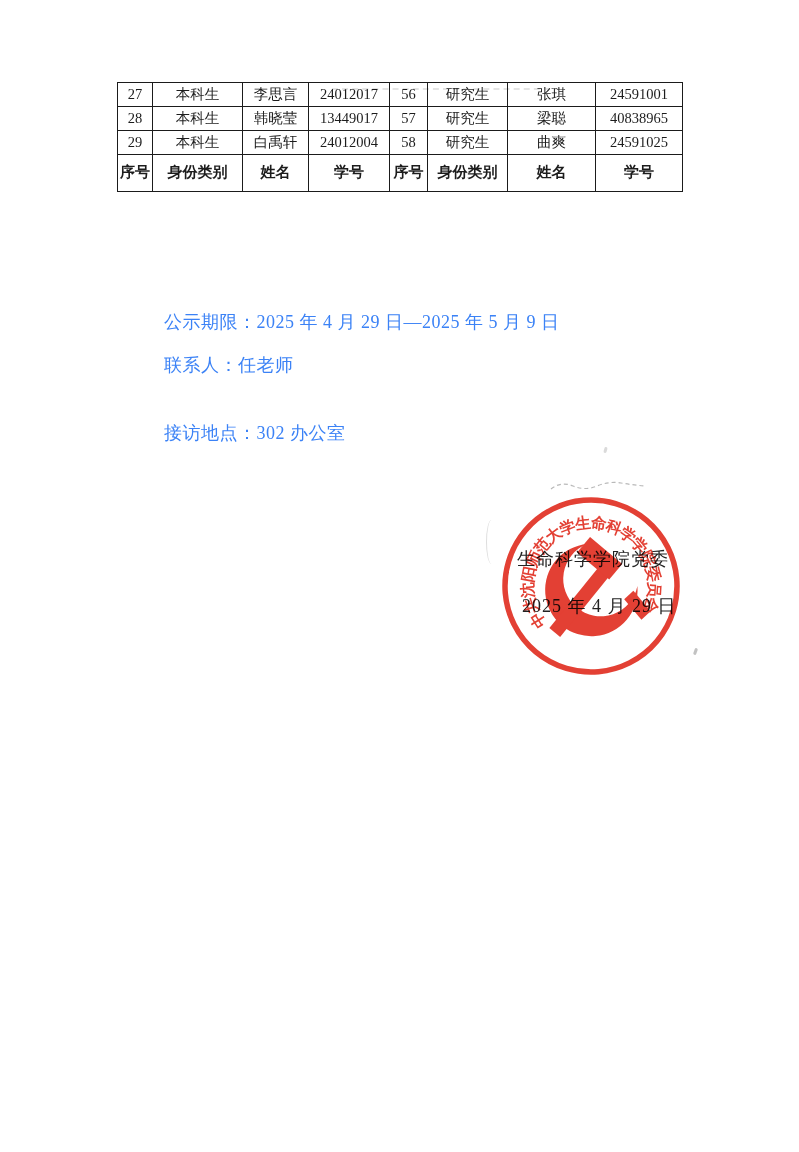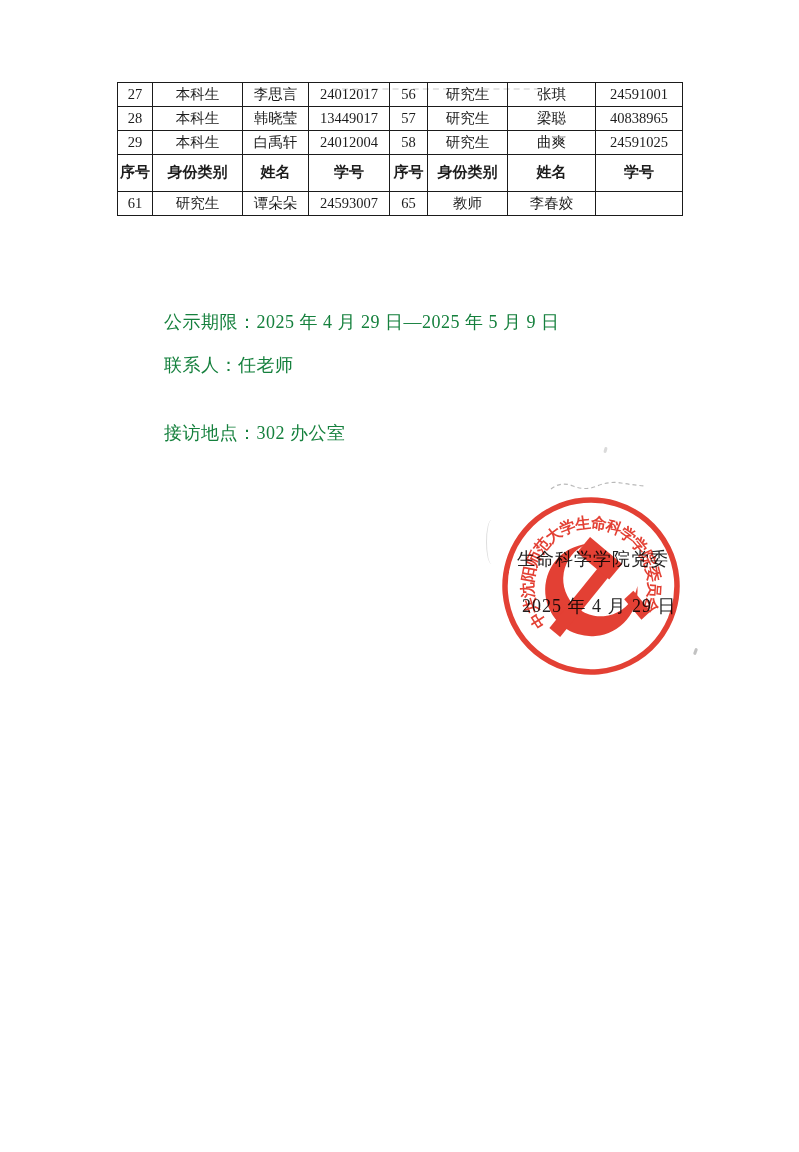--- a/index.html
+++ b/index.html
@@ -15,21 +15,21 @@
     font-size:14.5px;line-height:1.15;
   }
   table.roster td{
     border:1.6px solid #1b1b1b;text-align:center;vertical-align:middle;
     padding:1px 2px;overflow:hidden;white-space:normal;word-break:break-all;
   }
   table.roster tr{height:24px;}
   table.roster tr[data-name="table-header-row"]{height:37px;}
   table.roster td.hdr{font-weight:bold;font-size:15px;}
   
-  .note{position:absolute;left:164px;font-size:18px;letter-spacing:0.5px;color:#15803d;}
+  .note{position:absolute;left:164px;font-size:18px;letter-spacing:0.5px;color:#3b82f6;}
   .note1{top:310px;}
   .note2{top:353px;}
   .note3{top:421px;}
   
   .sig{position:absolute;font-size:18px;color:#222;letter-spacing:1px;}
   .sig-org{left:517px;top:547px;}
   .sig-date{left:522px;top:594px;}
   .seal{
     position:absolute;left:491px;top:486px;width:200px;height:200px;
     transform:rotate(-5deg);mix-blend-mode:multiply;opacity:0.9;
@@ -99,30 +99,20 @@
         <tr data-name="table-header-row">
           <td data-name="column-header-cell" class="hdr">序号</td>
           <td data-name="column-header-cell" class="hdr">身份类别</td>
           <td data-name="column-header-cell" class="hdr">姓名</td>
           <td data-name="column-header-cell" class="hdr">学号</td>
           <td data-name="column-header-cell" class="hdr">序号</td>
           <td data-name="column-header-cell" class="hdr">身份类别</td>
           <td data-name="column-header-cell" class="hdr">姓名</td>
           <td data-name="column-header-cell" class="hdr">学号</td>
         </tr>
-        <tr data-name="table-row">
-          <td data-name="table-cell">61</td>
-          <td data-name="table-cell">研究生</td>
-          <td data-name="table-cell">谭朵朵</td>
-          <td data-name="table-cell">24593007</td>
-          <td data-name="table-cell">65</td>
-          <td data-name="table-cell">教师</td>
-          <td data-name="table-cell">李春姣</td>
-          <td data-name="table-cell"></td>
-        </tr>
       </tbody>
   </table>
 
   <div class="note note1" data-name="note-publicity-period">公示期限：2025 年 4 月 29 日—2025 年 5 月 9 日</div>
   <div class="note note2" data-name="note-contact">联系人：任老师</div>
   <div class="note note3" data-name="note-visit-location">接访地点：302 办公室</div>
 
   <div class="sig sig-org" data-name="signature-organization">生命科学学院党委</div>
   <div class="sig sig-date" data-name="signature-date">2025 年 4 月 29 日</div>
 

